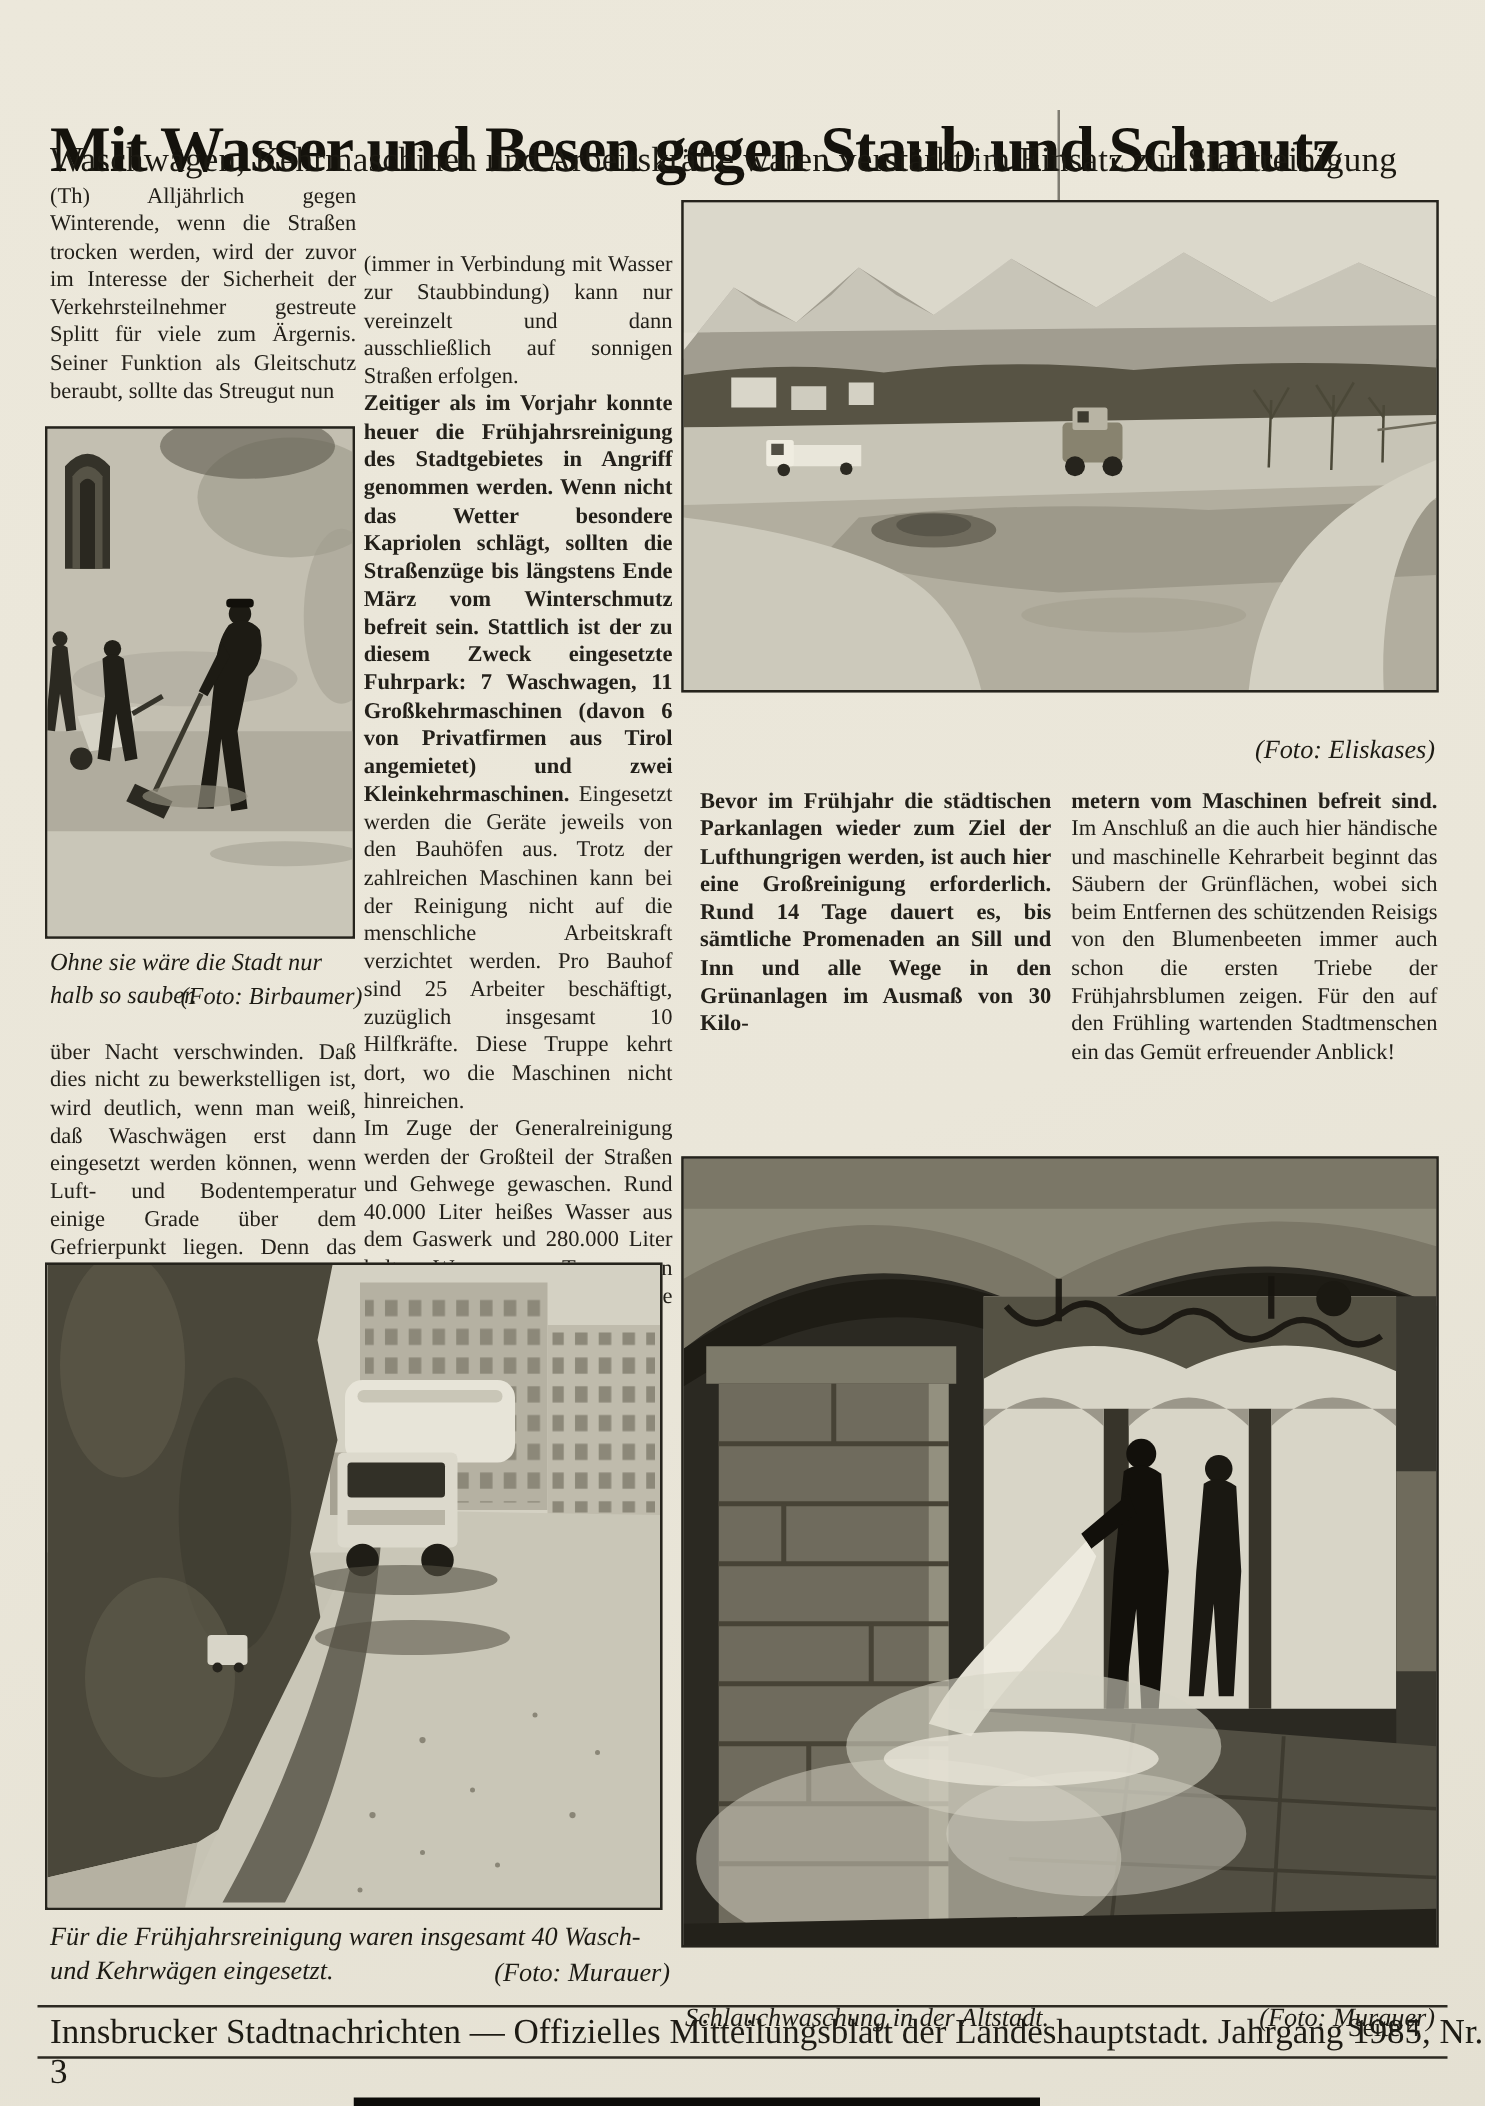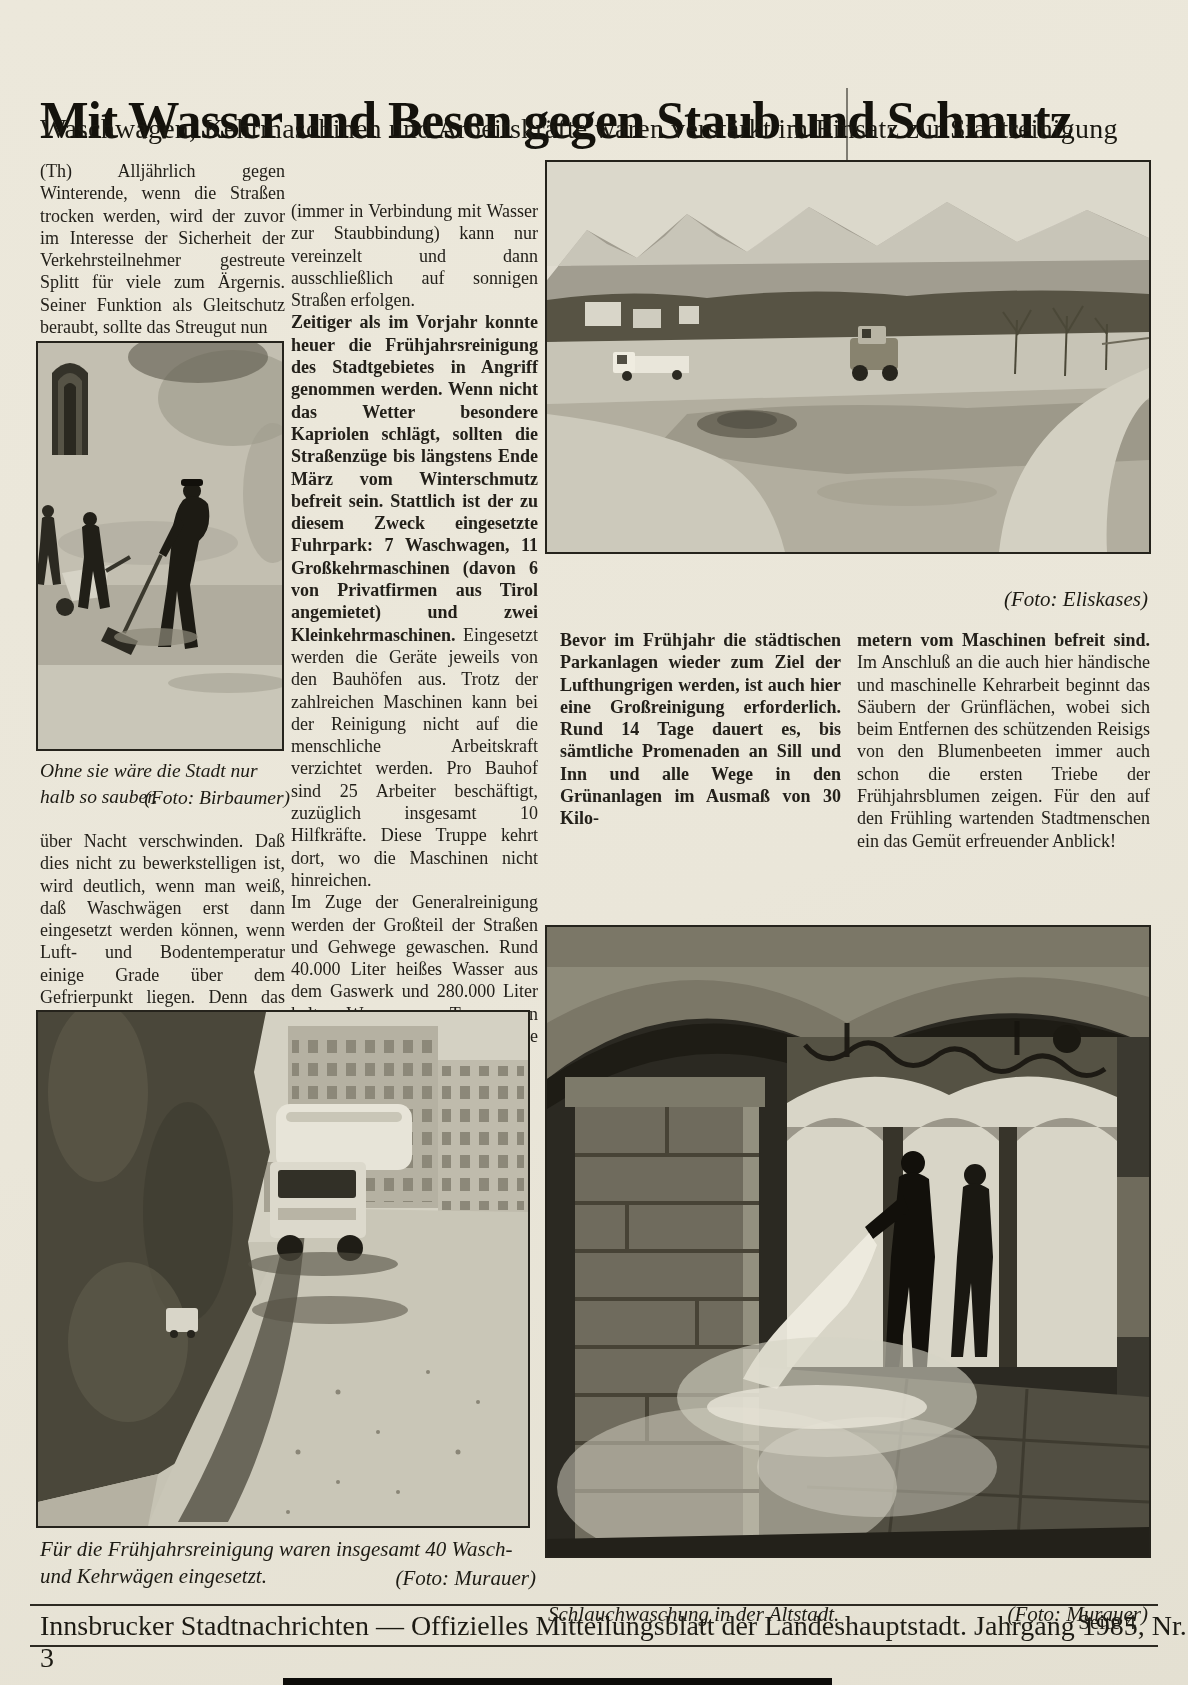--- a/index.html
+++ b/index.html
@@ -16,21 +16,21 @@
   }
   .subhead{
     position:absolute;left:40px;top:113px;width:1080px;
     font-size:28px;color:#1b1912;letter-spacing:.2px;
   }
   .artifact-v{position:absolute;left:846px;top:88px;width:2px;height:72px;background:#45423a;opacity:.65;}
   .col{position:absolute;text-align:justify;font-size:18px;line-height:22.3px;color:#23201a;}
   .col p{margin:0;}
   .col p + p{margin-top:0;}
   .b{font-weight:bold;}
-  #col1a{left:40px;top:160px;width:245px;}
+  #col1a{left:40px;top:145px;width:245px;}
   #col1b{left:40px;top:830px;width:245px;}
   #col2{left:291px;top:161px;width:247px;margin-top:39px;}
   #col3{left:560px;top:629px;width:281px;}
   #col4{left:857px;top:629px;width:293px;}
   figure.photo{position:absolute;margin:0;border:2px solid #25231c;box-sizing:border-box;background:#b7b3a6;}
   figure.photo svg{display:block;width:100%;height:100%;}
   #photoA{left:36px;top:341px;width:248px;height:410px;}
   #photoB{left:545px;top:160px;width:606px;height:394px;}
   #photoC{left:36px;top:1010px;width:494px;height:518px;}
   #photoD{left:545px;top:925px;width:606px;height:633px;}

